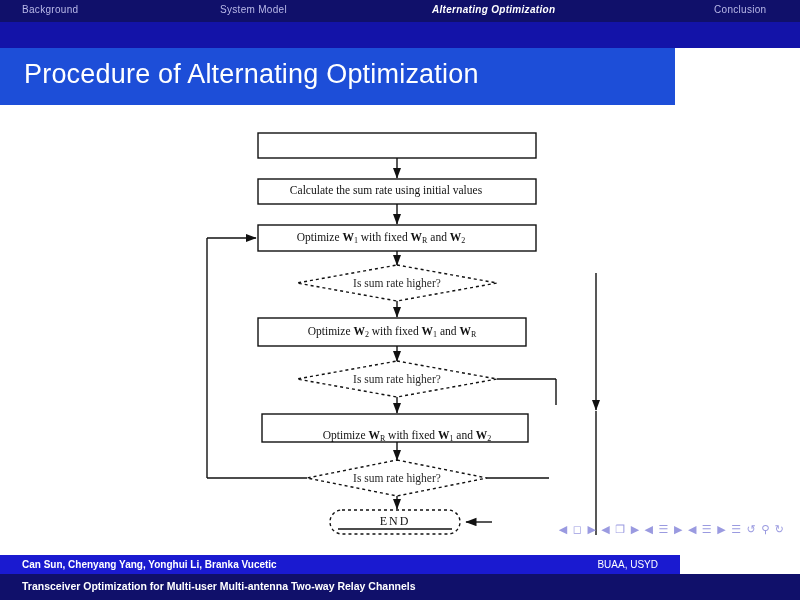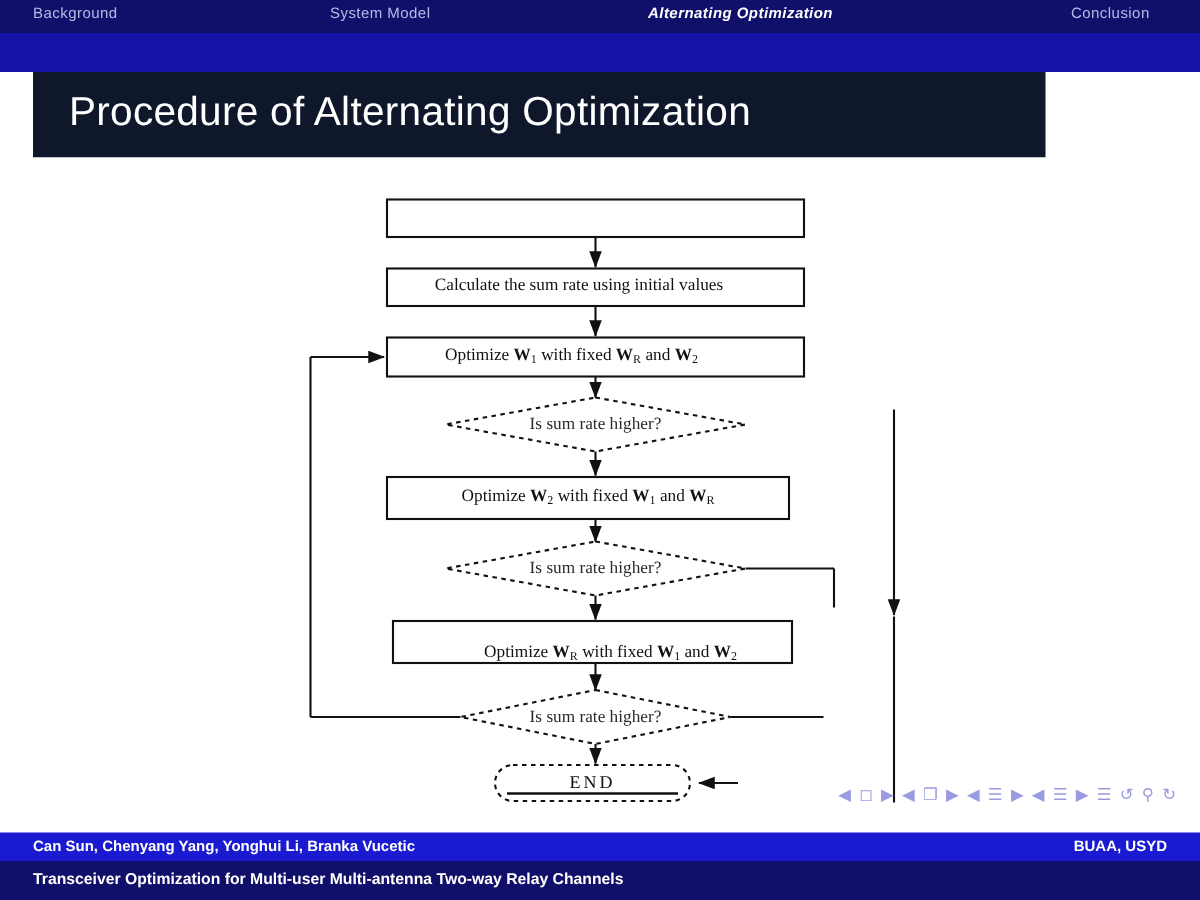--- a/index.html
+++ b/index.html
@@ -23,22 +23,21 @@
   }
   .navbar .navitem.active{color:#ffffff;font-weight:bold;}
   .nav-strip{
     position:absolute;left:0;top:22px;width:800px;height:26px;
     background:#1313a8;
   }
 
   
   .titlebar{
     position:absolute;left:0;top:48px;width:675px;height:57px;
-    background:#0f172a;
-    margin-left:22px;
+    background:#1d4ed8;
   }
   .titlebar .title{
     position:absolute;left:24px;top:11px;
     font-size:27px;color:#ffffff;letter-spacing:.2px;white-space:nowrap;
   }
 
   
   .body{
     position:absolute;left:0;top:105px;width:800px;height:450px;
     background:#ffffff;
@@ -65,30 +64,30 @@
   
   .navsyms{
     position:absolute;right:14px;bottom:19px;
     color:#9a9ae0;font-size:11px;letter-spacing:1px;
     font-family:"DejaVu Sans", sans-serif;white-space:nowrap;
   }
   .navsyms span{margin:0 1px;}
 
   
   .foot-a{
-    position:absolute;left:0;top:555px;width:800px;height:19px;
+    position:absolute;left:0;top:555px;width:680px;height:19px;
     background:#1a1ad0;
   }
   .foot-a .authors{
     position:absolute;left:22px;top:4px;
     font-size:10px;color:#ffffff;font-weight:bold;white-space:nowrap;
   }
   .foot-a .affil{
     position:absolute;right:22px;top:4px;
-    font-size:10px;color:#ffffff;font-weight:bold;white-space:nowrap;padding-left:17px;
+    font-size:10px;color:#ffffff;font-weight:normal;white-space:nowrap;padding-left:17px;
   }
   .foot-b{
     position:absolute;left:0;top:574px;width:800px;height:26px;
     background:#10106a;
   }
   .foot-b .paper{
     position:absolute;left:22px;top:6px;
     font-size:10.5px;color:#ffffff;font-weight:bold;white-space:nowrap;
   }
 </style>

